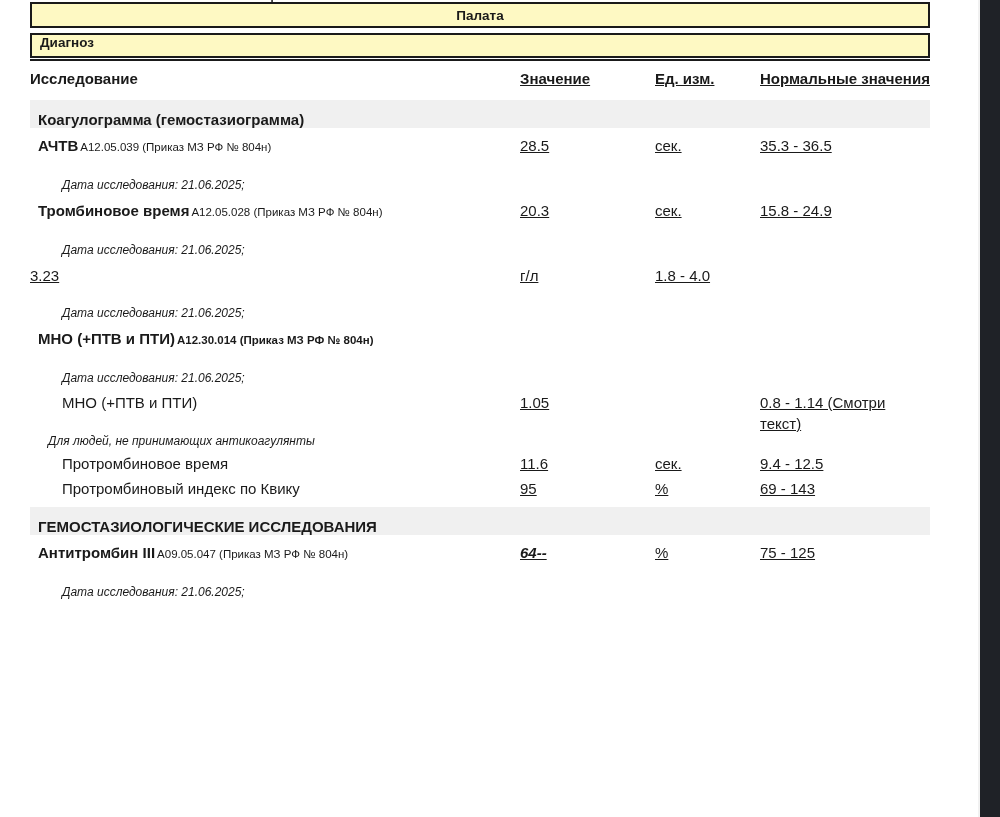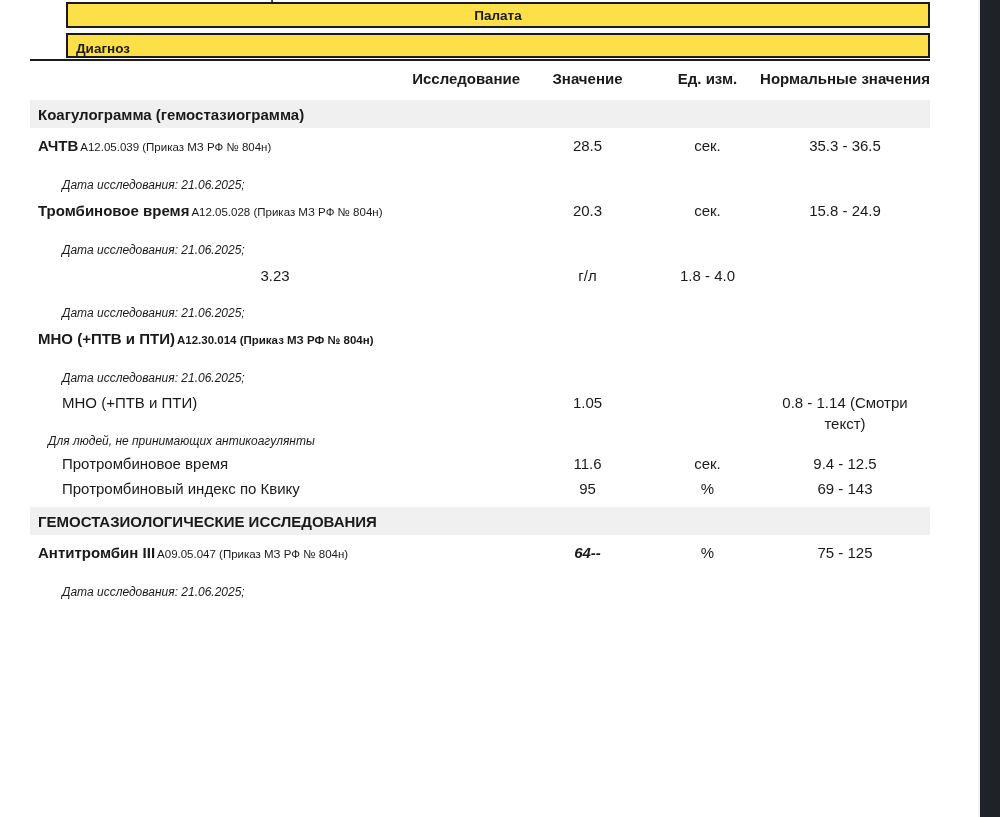--- a/index.html
+++ b/index.html
@@ -8,36 +8,36 @@
     background:#ffffff;color:#1a1a1a;
     font-family:"Liberation Sans","DejaVu Sans",sans-serif;
   }
   
   .top-clip{position:absolute;top:0;left:228;height:3px;width:200px;overflow:hidden;}
   .top-clip{left:228px;}
   .top-clip span{display:block;margin-top:-12px;font-size:13px;font-weight:700;}
 
   .content{position:absolute;left:30px;top:2px;width:900px;}
 
-  .hdr-box{border:2px solid #1a1a1a;background:#fde047;margin-left:36px;}
+  .hdr-box{border:2px solid #1a1a1a;background:#fef9c3;}
   .box-palata{height:22px;display:flex;align-items:center;justify-content:center;}
   .box-palata span{font-weight:700;font-size:13.5px;}
-  .box-diagnoz{margin-top:5px;height:21px;display:flex;align-items:flex-end;}
+  .box-diagnoz{margin-top:5px;height:21px;display:flex;align-items:flex-start;}
   .box-diagnoz span{font-weight:700;font-size:13.5px;padding-left:8px;}
   .thick-line{height:2px;background:#1a1a1a;margin-top:1px;}
 
   .grid{display:grid;grid-template-columns:490px 135px 105px 170px;}
-  .c-center{text-align:center;}
+  .c-center{text-align:left;text-decoration:underline;}
 
   .thead{padding-top:8px;padding-bottom:4px;font-weight:700;font-size:15px;line-height:19px;}
-  .thead .c-name{text-align:right;}
+  .thead .c-name{text-align:left;}
 
   .section-row{
     margin-top:8px;height:28px;background:#f0f0f0;
-    display:flex;align-items:center;
+    display:flex;align-items:flex-end;
   }
   .section-row span{font-weight:700;font-size:15px;padding-left:8px;}
 
   .test-row{margin-top:7px;font-size:15px;line-height:21px;}
   .test-row .c-name{padding-left:8px;}
   .tname{font-weight:700;}
   .tcode{font-size:11.5px;margin-left:2px;}
   .tcode.bold{font-weight:700;}
   .date-line{font-style:italic;font-size:12px;line-height:15px;padding-left:32px;margin-top:20px;margin-bottom:6px;}
 

